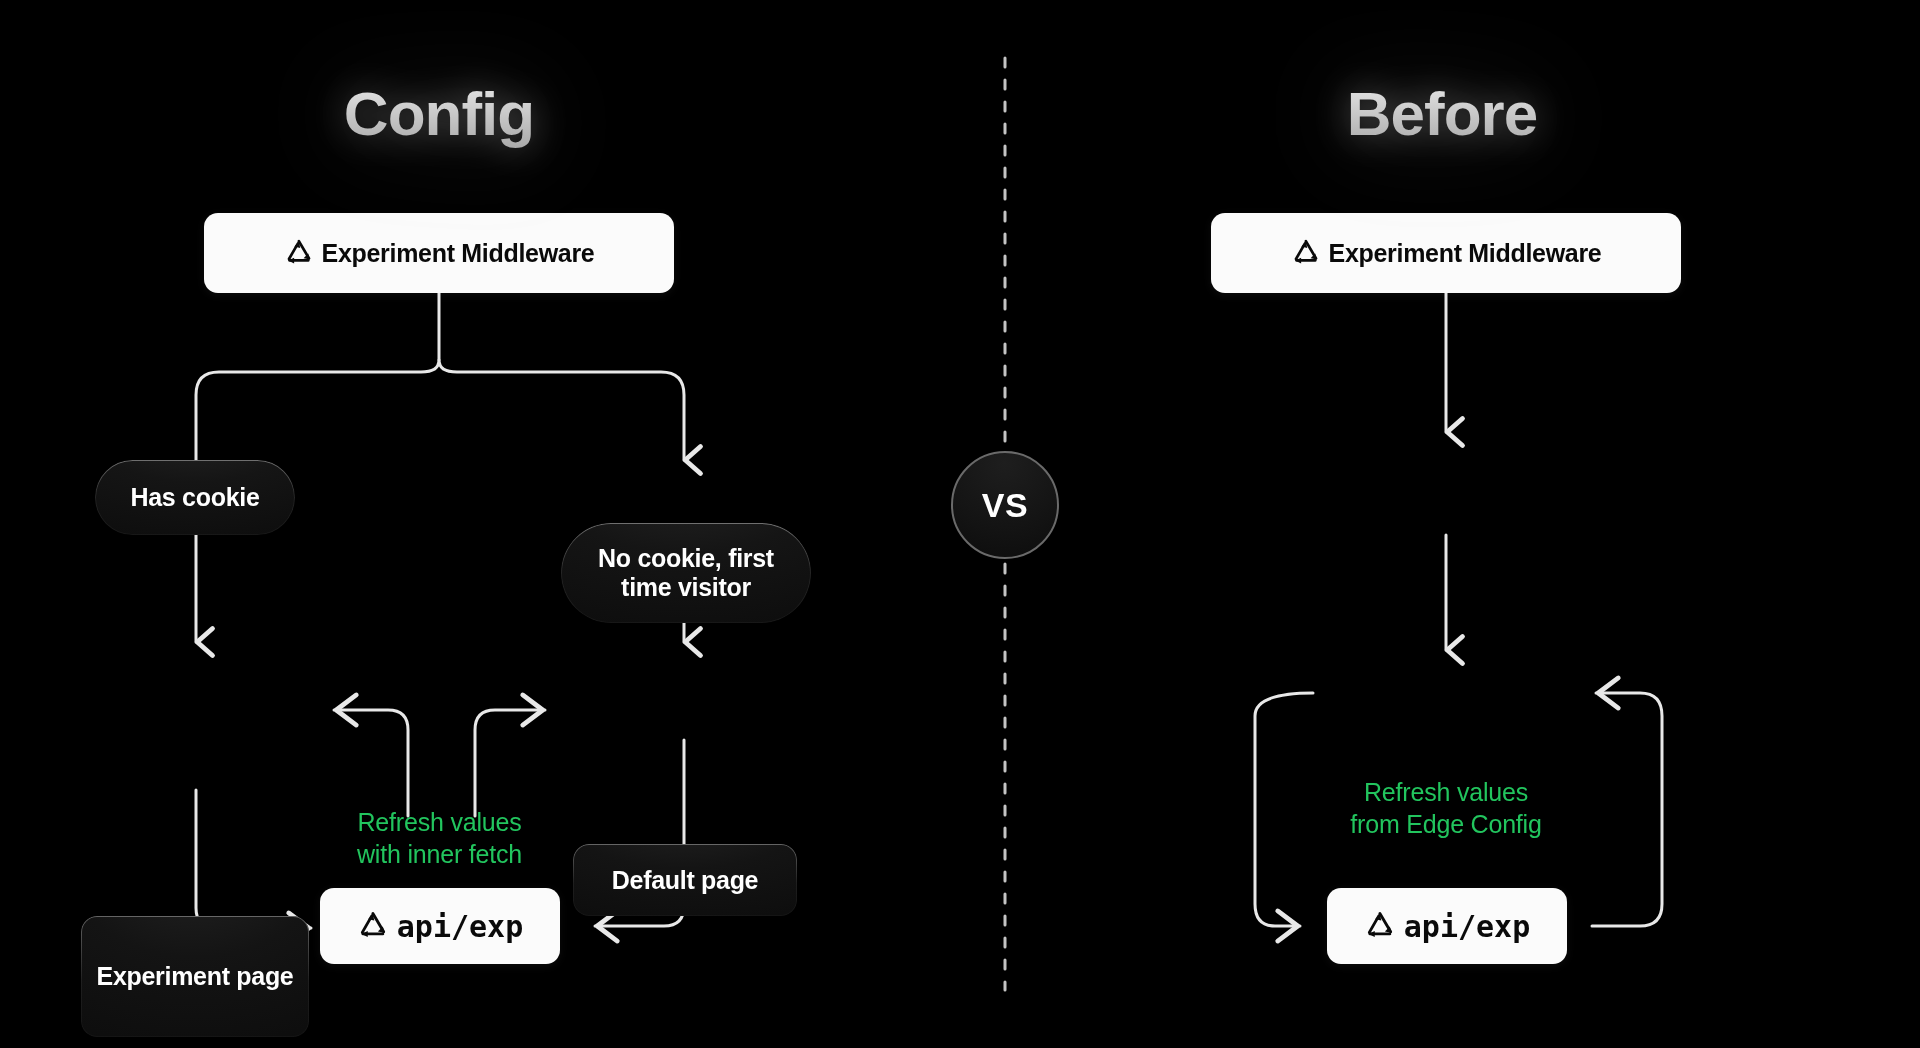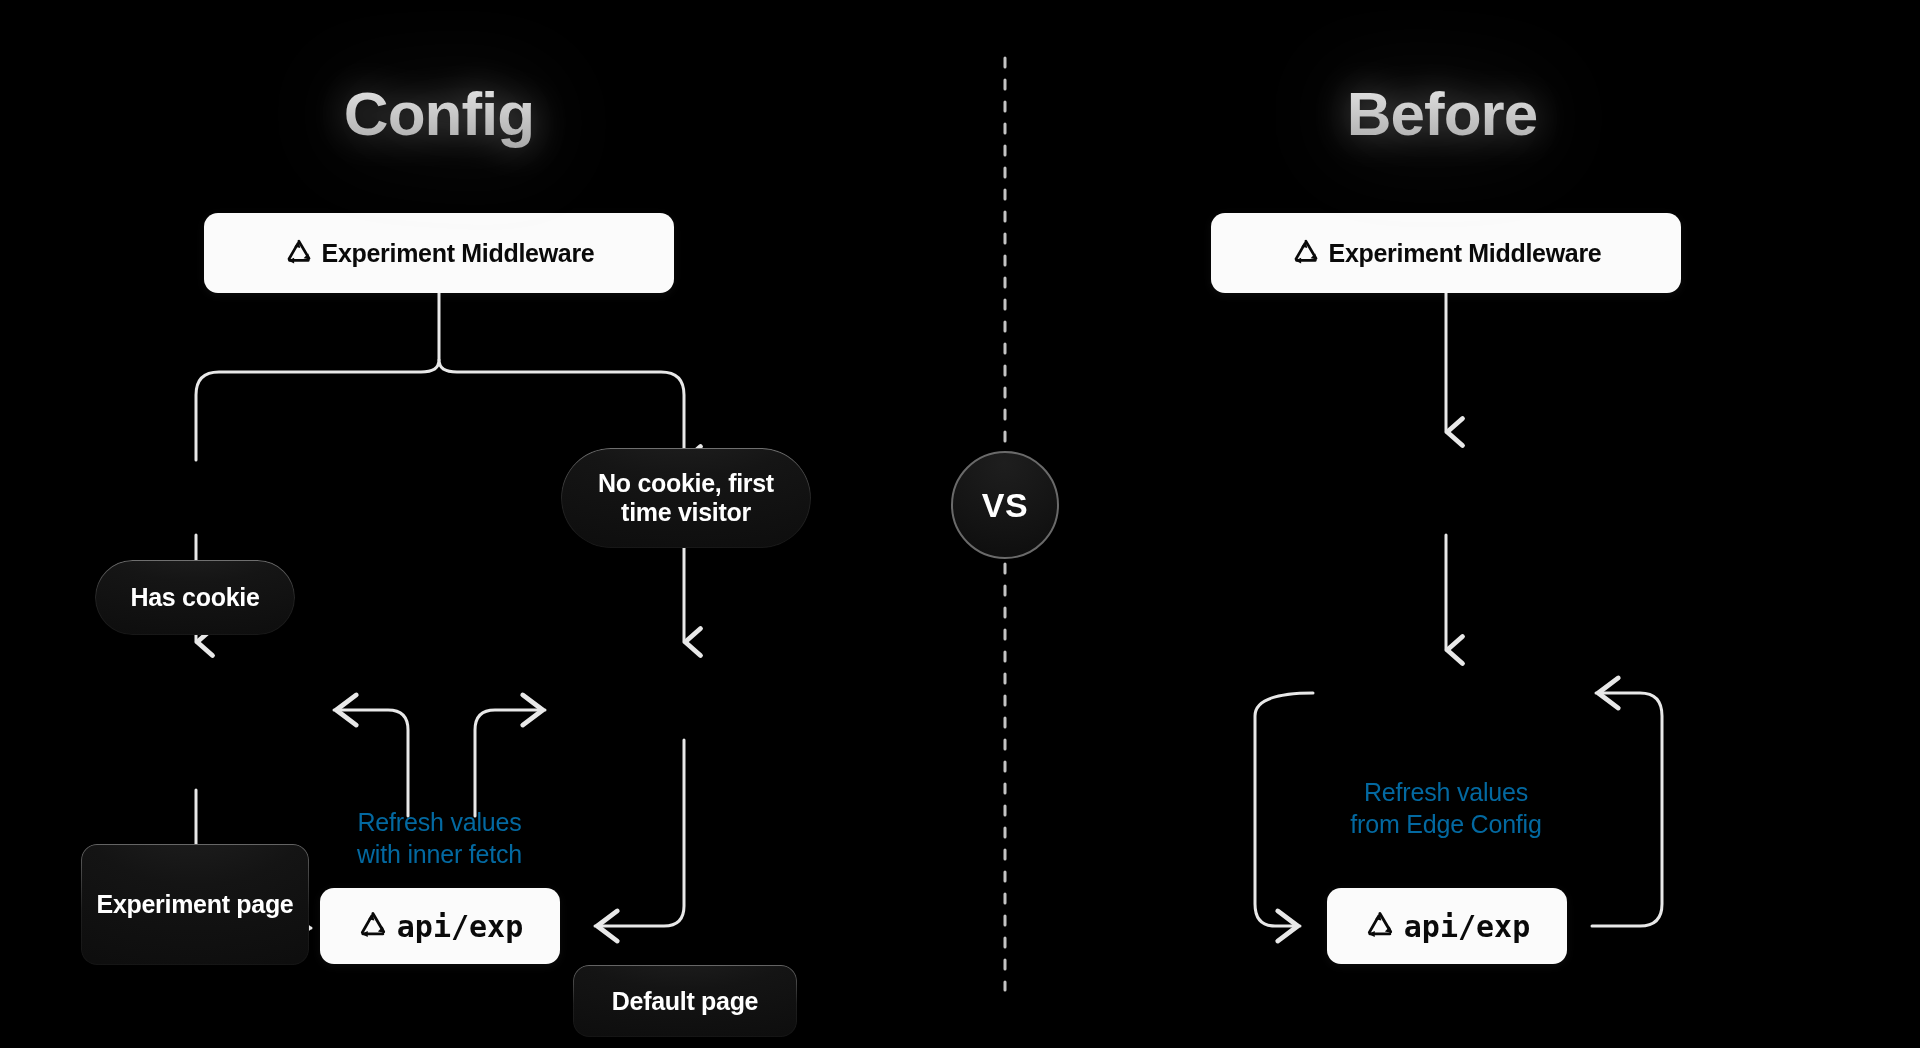--- a/index.html
+++ b/index.html
@@ -136,21 +136,21 @@
             mask-composite: exclude;
     pointer-events: none;
   }
 
   .node .text { position: relative; z-index: 1; padding: 0 14px; }
 
   
   .annotation {
     position: absolute;
     z-index: 2;
-    color: #0369a1;
+    color: #22c55e;
     font-size: 25px;
     font-weight: 400;
     line-height: 1.28;
     text-align: center;
     letter-spacing: -0.2px;
     white-space: pre-line;
   }
 
   
   #vs-badge {
@@ -234,36 +234,36 @@
       <path d="M14.9 2.2 L25.0 19.4" stroke="#0a0a0a" stroke-width="2.7" stroke-linecap="round"></path>
       <path d="M26.0 20.6 L24.2 14.4 L19.6 19.2 Z" fill="#0a0a0a"></path>
       <path d="M24.2 21.4 L5.6 21.4" stroke="#0a0a0a" stroke-width="2.7" stroke-linecap="round"></path>
       <path d="M4.1 21.4 L10.1 18.8 L10.1 24.4 Z" fill="#0a0a0a"></path>
       <path d="M5.0 20.0 L14.0 4.3" stroke="#0a0a0a" stroke-width="2.7" stroke-linecap="round"></path>
       <path d="M14.9 2.6 L16.2 8.9 L10.4 7.6 Z" fill="#0a0a0a"></path>
     </svg>
     <span class="label">Experiment Middleware</span>
   </div>
 
+  <div class="node pill-dark" style="left:95px; top:460px; width:200px; height:75px;">
+    <span class="text">Has cookie</span>
+  </div>
+
   <div class="node pill-dark" style="left:561px; top:448px; width:250px; height:100px;">
     <span class="text">No cookie,
 first time visitor</span>
   </div>
 
-  <div class="node pill-dark" style="left:95px; top:460px; width:200px; height:75px;">
-    <span class="text">Has cookie</span>
+  <div class="node card-dark" style="left:573px; top:669px; width:224px; height:72px;">
+    <span class="text">Default page</span>
   </div>
 
   <div class="node card-dark" style="left:81px; top:669px; width:228px; height:121px;">
     <span class="text">Experiment
 page</span>
-  </div>
-
-  <div class="node card-dark" style="left:573px; top:669px; width:224px; height:72px;">
-    <span class="text">Default page</span>
   </div>
 
   <div class="annotation" style="left:297px; top:806px; width:285px;">Refresh values
 with inner fetch</div>
 
   <div class="node chip-light" style="left:320px; top:888px; width:240px; height:76px;">
     <svg class="tri-mark" width="32" height="30" viewBox="0 0 30 28" fill="none">
       <path d="M14.9 2.2 L25.0 19.4" stroke="#0a0a0a" stroke-width="2.7" stroke-linecap="round"></path>
       <path d="M26.0 20.6 L24.2 14.4 L19.6 19.2 Z" fill="#0a0a0a"></path>
       <path d="M24.2 21.4 L5.6 21.4" stroke="#0a0a0a" stroke-width="2.7" stroke-linecap="round"></path>

